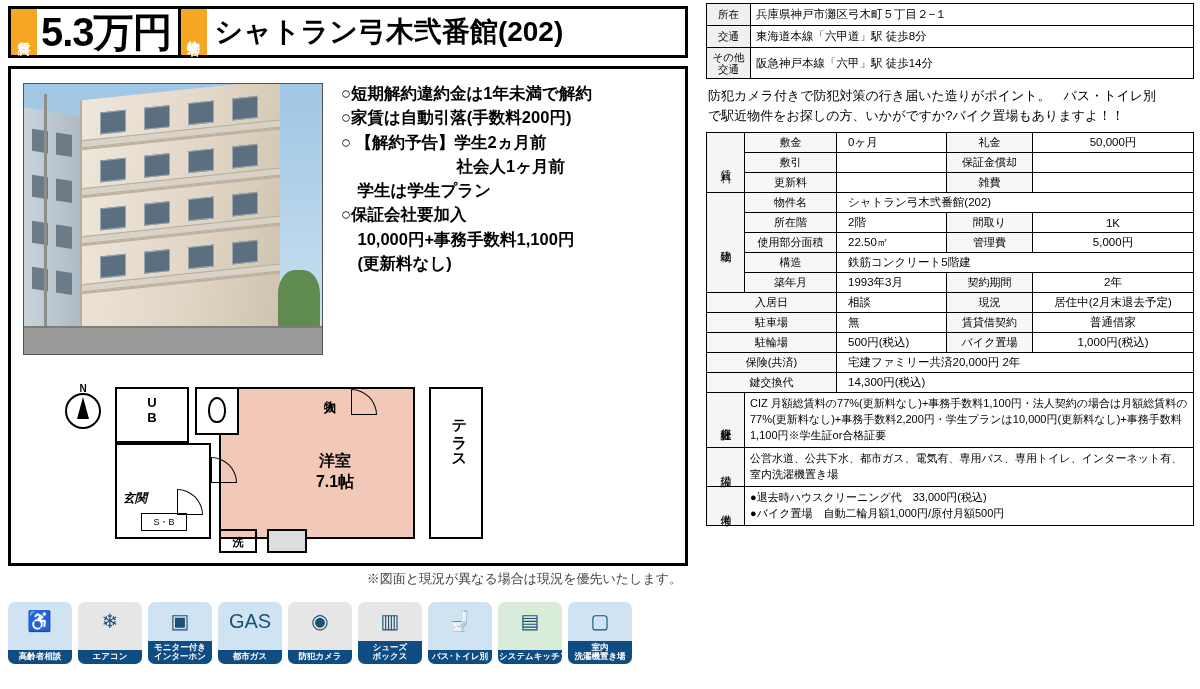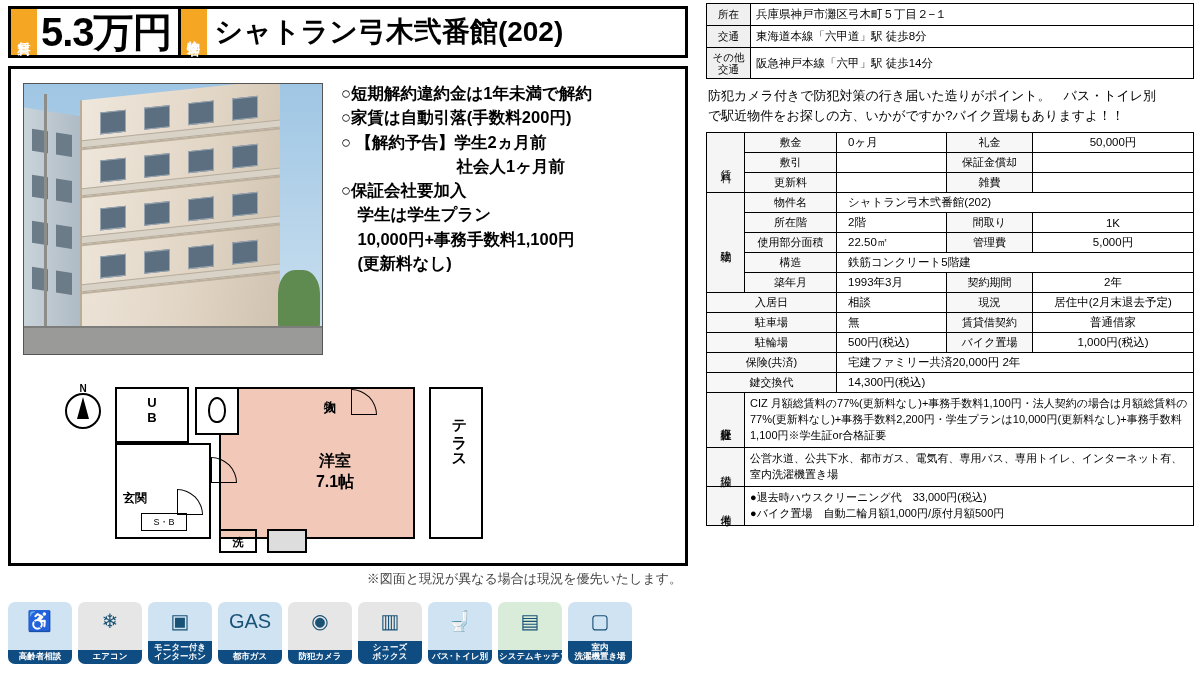--- a/index.html
+++ b/index.html
@@ -102,21 +102,21 @@
   .terrace { left:330px; top:18px; width:54px; height:152px; background:#fff; }
   .terrace .lbl { position:absolute; left:0; right:0; top:16px; text-align:center; font-weight:bold; font-size:15px;
     writing-mode:vertical-rl; text-orientation:upright; left:50%; transform:translateX(-50%); top:20px; }
   .ub { left:16px; top:18px; width:74px; height:56px; }
   .ub .lbl { position:absolute; left:50%; top:6px; transform:translateX(-50%); font-weight:bold; font-size:13px;
     writing-mode:vertical-rl; text-orientation:upright; }
   .toilet { left:96px; top:18px; width:44px; height:48px; }
   .toilet .bowl { position:absolute; left:50%; top:8px; transform:translateX(-50%); width:18px; height:26px; border:2px solid #000; border-radius:50% 50% 45% 45%; }
   .closet-lbl { position:absolute; left:222px; top:22px; font-size:12px; font-weight:bold; writing-mode:vertical-rl; text-orientation:upright; }
   .genkan { left:16px; top:74px; width:96px; height:96px; }
-  .genkan .lbl { position:absolute; left:6px; bottom:30px; font-size:12px; font-weight:bold; }
+  .genkan .lbl { position:absolute; left:6px; bottom:30px; font-size:12px; font-weight:bold;font-style:italic; }
   .sb { position:absolute; left:24px; bottom:6px; width:46px; height:18px; border:1px solid #000; font-size:9px; text-align:center; line-height:16px; }
   .wash { position:absolute; left:120px; bottom:4px; width:38px; height:24px; border:2px solid #000; font-size:11px; text-align:center; line-height:22px; font-weight:bold; }
   .kitchen { position:absolute; left:168px; bottom:4px; width:40px; height:24px; border:2px solid #000; background:#ddd; }
   .door { position:absolute; border:1px solid #000; border-radius:0 100% 0 0; width:26px; height:26px; }
 
   .plan-note {
     position:absolute; left:4px; top:566px; width:680px; text-align:right;
     font-size:13px; color:#444; padding-right:6px;
   }
 
@@ -222,22 +222,22 @@
         <div class="pole"></div>
         <div class="greenery"></div>
         <div class="ground"></div>
       </div>
 
       <div class="notes">
         <div>○短期解約違約金は1年未満で解約</div>
         <div>○家賃は自動引落(手数料200円)</div>
         <div>○ 【解約予告】学生2ヵ月前</div>
         <div>　　　　　　　社会人1ヶ月前</div>
+        <div>　学生は学生プラン</div>
         <div>○保証会社要加入</div>
-        <div>　学生は学生プラン</div>
         <div>　10,000円+事務手数料1,100円</div>
         <div>　(更新料なし)</div>
       </div>
 
       <div class="plan">
         <div class="compass">
           <div class="circ"></div>
           <div class="needle"></div>
           <div class="n">N</div>
         </div>

